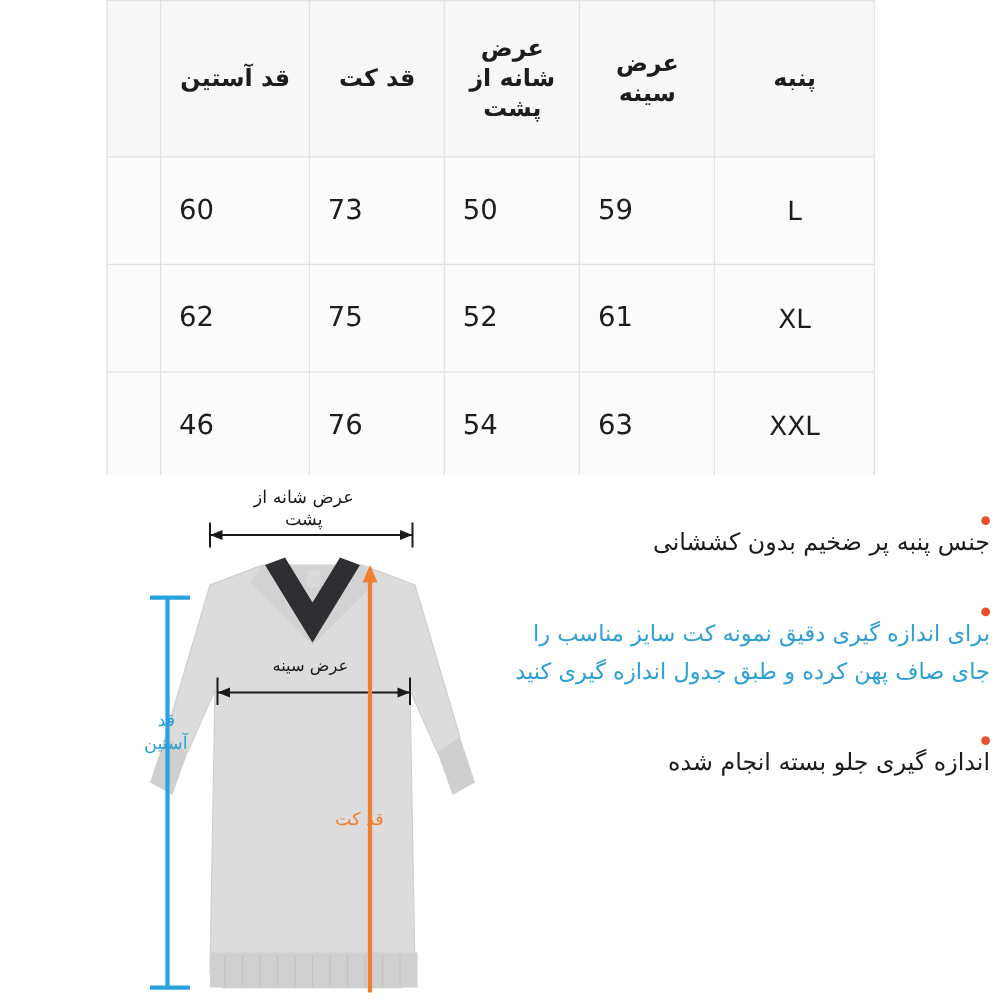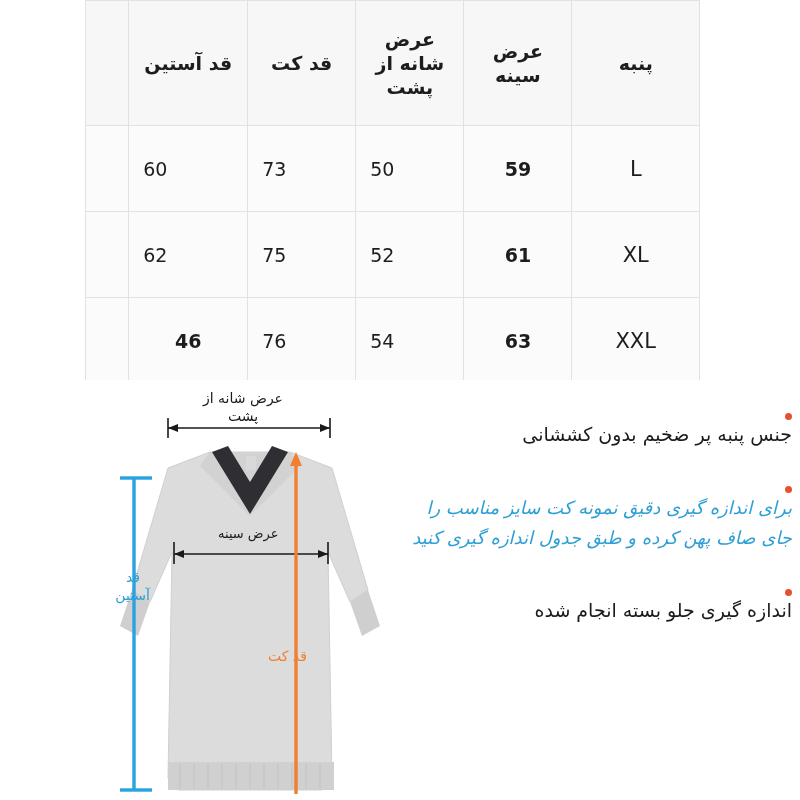--- a/index.html
+++ b/index.html
@@ -49,33 +49,32 @@
     height: 116px;
     font-weight: 700;
     font-size: 19px;
     line-height: 1.28;
     padding: 4px 6px;
     background: #f7f7f7;
   }
   table.size-table tbody td {
     height: 85px;
     font-weight: 400;
-    font-size: 19px;
+    font-size: 22px;
     padding: 0 14px;
   }
   table.size-table tbody td.cell-size {
     text-align: center;
     font-size: 21px;
   }
   table.size-table tbody td.num {
     text-align: left;
   }
   table.size-table tbody td.bold {
-    font-weight: 700;
-    text-align: center;
+    font-weight: 400;
   }
   table.size-table tbody tr.empty-row td {
     height: 46px;
   }
   col.c-size  { width: 118px; }
   col.c-chest { width: 100px; }
   col.c-shoul { width: 100px; }
   col.c-len   { width: 100px; }
   col.c-sleeve{ width: 110px; }
   col.c-tail  { width: 40px; }
@@ -117,21 +116,20 @@
     flex: 1 1 auto;
     font-size: 19px;
     line-height: 1.55;
     color: #1b1b1b;
     text-align: right;
   }
   .bullet-text.accent {
     color: #2e9fd4;
     font-size: 18px;
     line-height: 1.62;
-    font-style: italic;
   }
 
   
   .diagram {
     position: absolute;
     left: 100px;
     top: 10px;
     width: 300px;
     height: 410px;
   }

